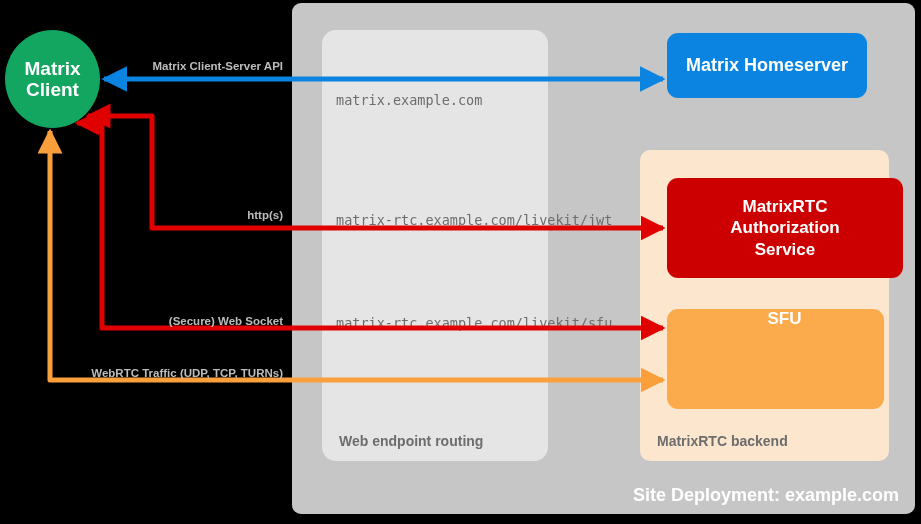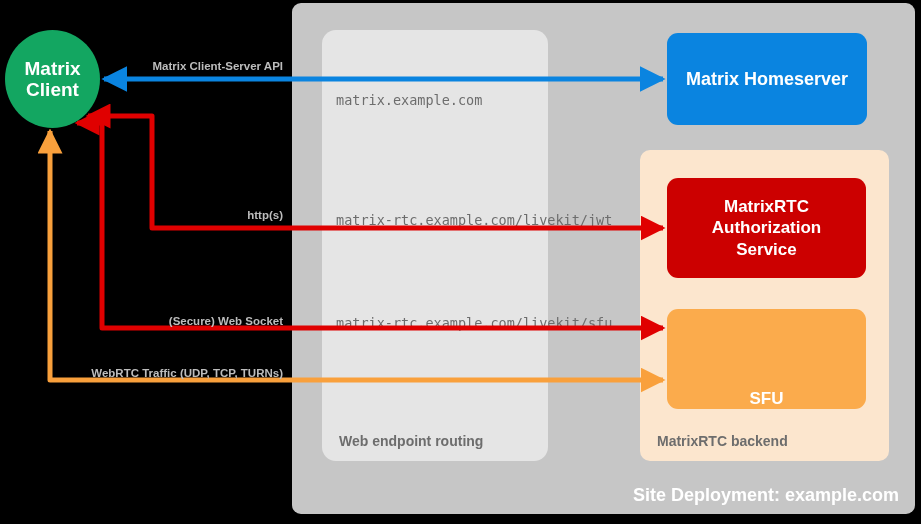--- a/index.html
+++ b/index.html
@@ -62,41 +62,41 @@
   #matrix-client{
     left:5px;top:30px;width:95px;height:98px;
     background:#13a661;
     border-radius:50%;
     display:flex;align-items:center;justify-content:center;
     text-align:center;
     color:#ffffff;font-size:19px;font-weight:bold;line-height:1.12;
   }
 
   #matrix-homeserver{
-    left:667px;top:33px;width:200px;height:92px;
+    left:667px;top:33px;width:200px;height:65px;
     background:#0a84e0;
     border-radius:11px;
     display:flex;align-items:center;justify-content:center;
     color:#ffffff;font-size:18px;font-weight:bold;text-align:center;
   }
 
   #authorization-service{
-    left:667px;top:178px;width:199px;height:100px;
+    left:667px;top:178px;width:236px;height:100px;
     background:#cc0000;
     border-radius:11px;
     display:flex;align-items:center;justify-content:center;
     color:#ffffff;font-size:17px;font-weight:bold;text-align:center;line-height:1.25;
   }
 
   #sfu{
     left:667px;top:309px;width:199px;height:100px;
     background:#fbab4c;
     border-radius:11px;
-    display:flex;align-items:flex-end;justify-content:center;
-    color:#ffffff;font-size:17px;font-weight:bold;text-align:center;
+    display:flex;align-items:flex-start;justify-content:center;
+    color:#ffffff;font-size:17px;font-weight:bold;text-align:center;padding-left:18px;
   }
 
   
   #wires{position:absolute;left:0;top:0;width:921px;height:524px;}
 
   
   .edge-label{
     position:absolute;
     color:#bdbdbd;
     font-size:11.5px;font-weight:bold;

